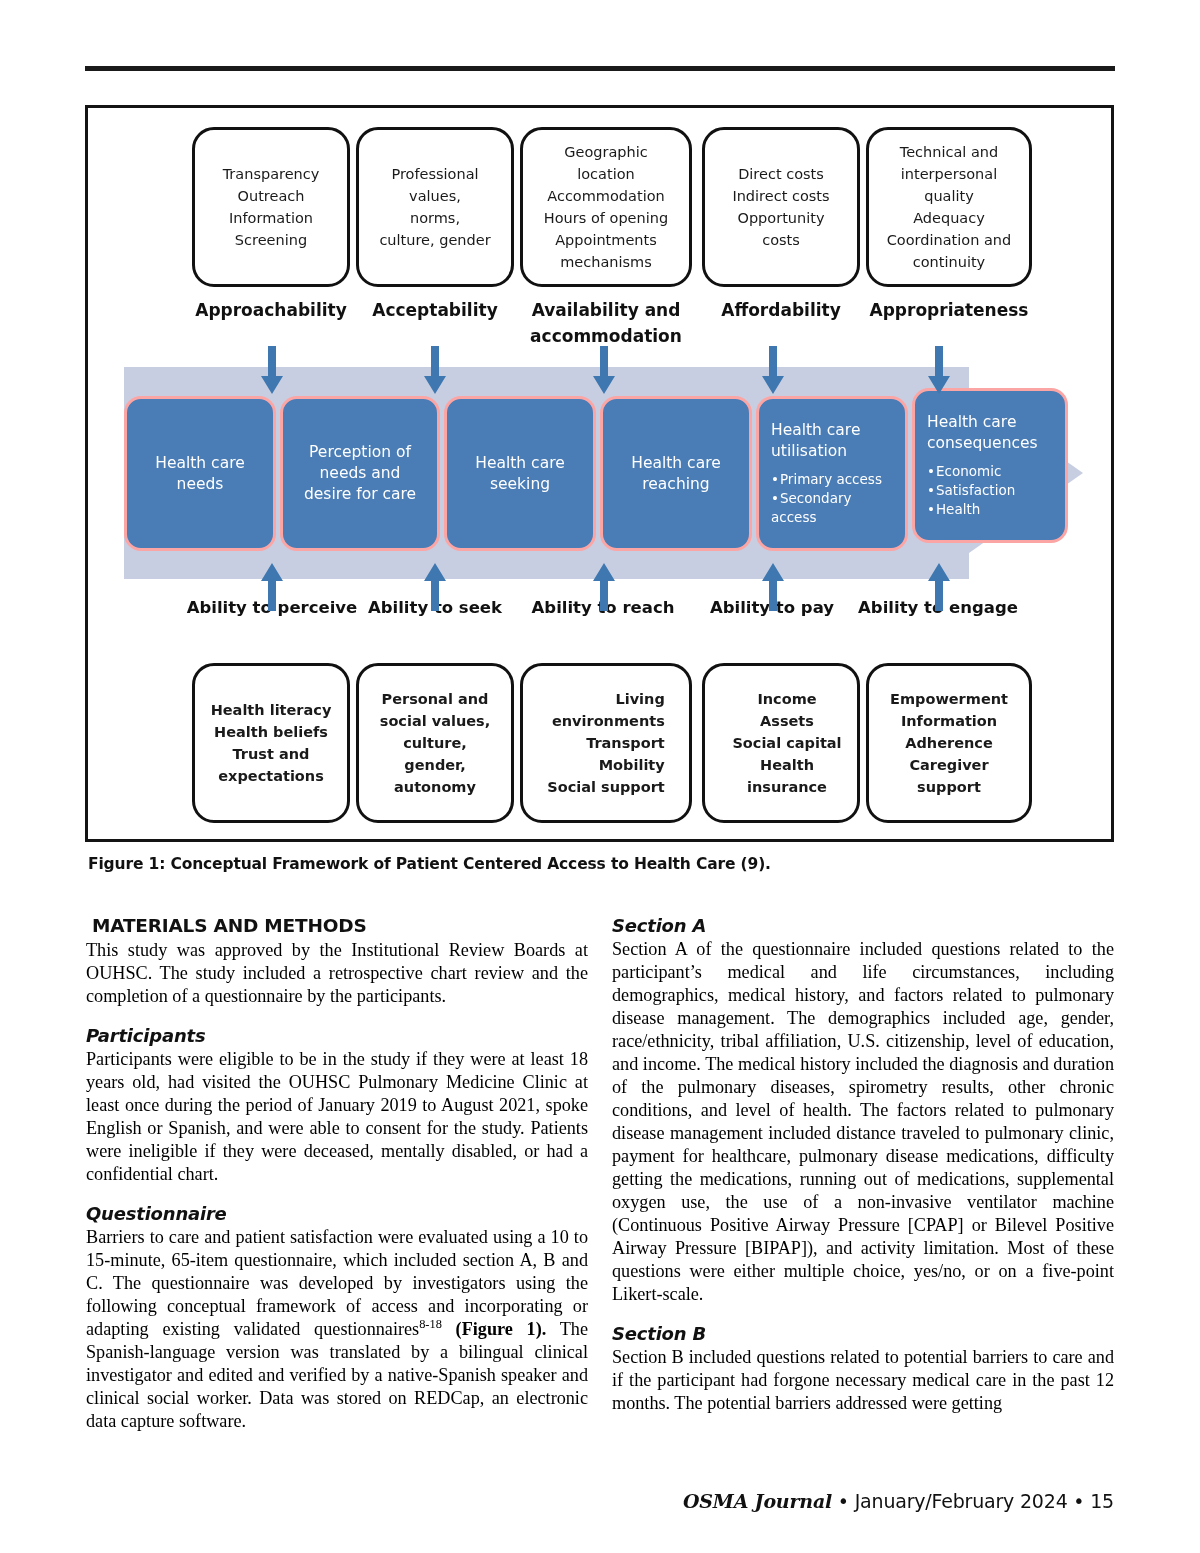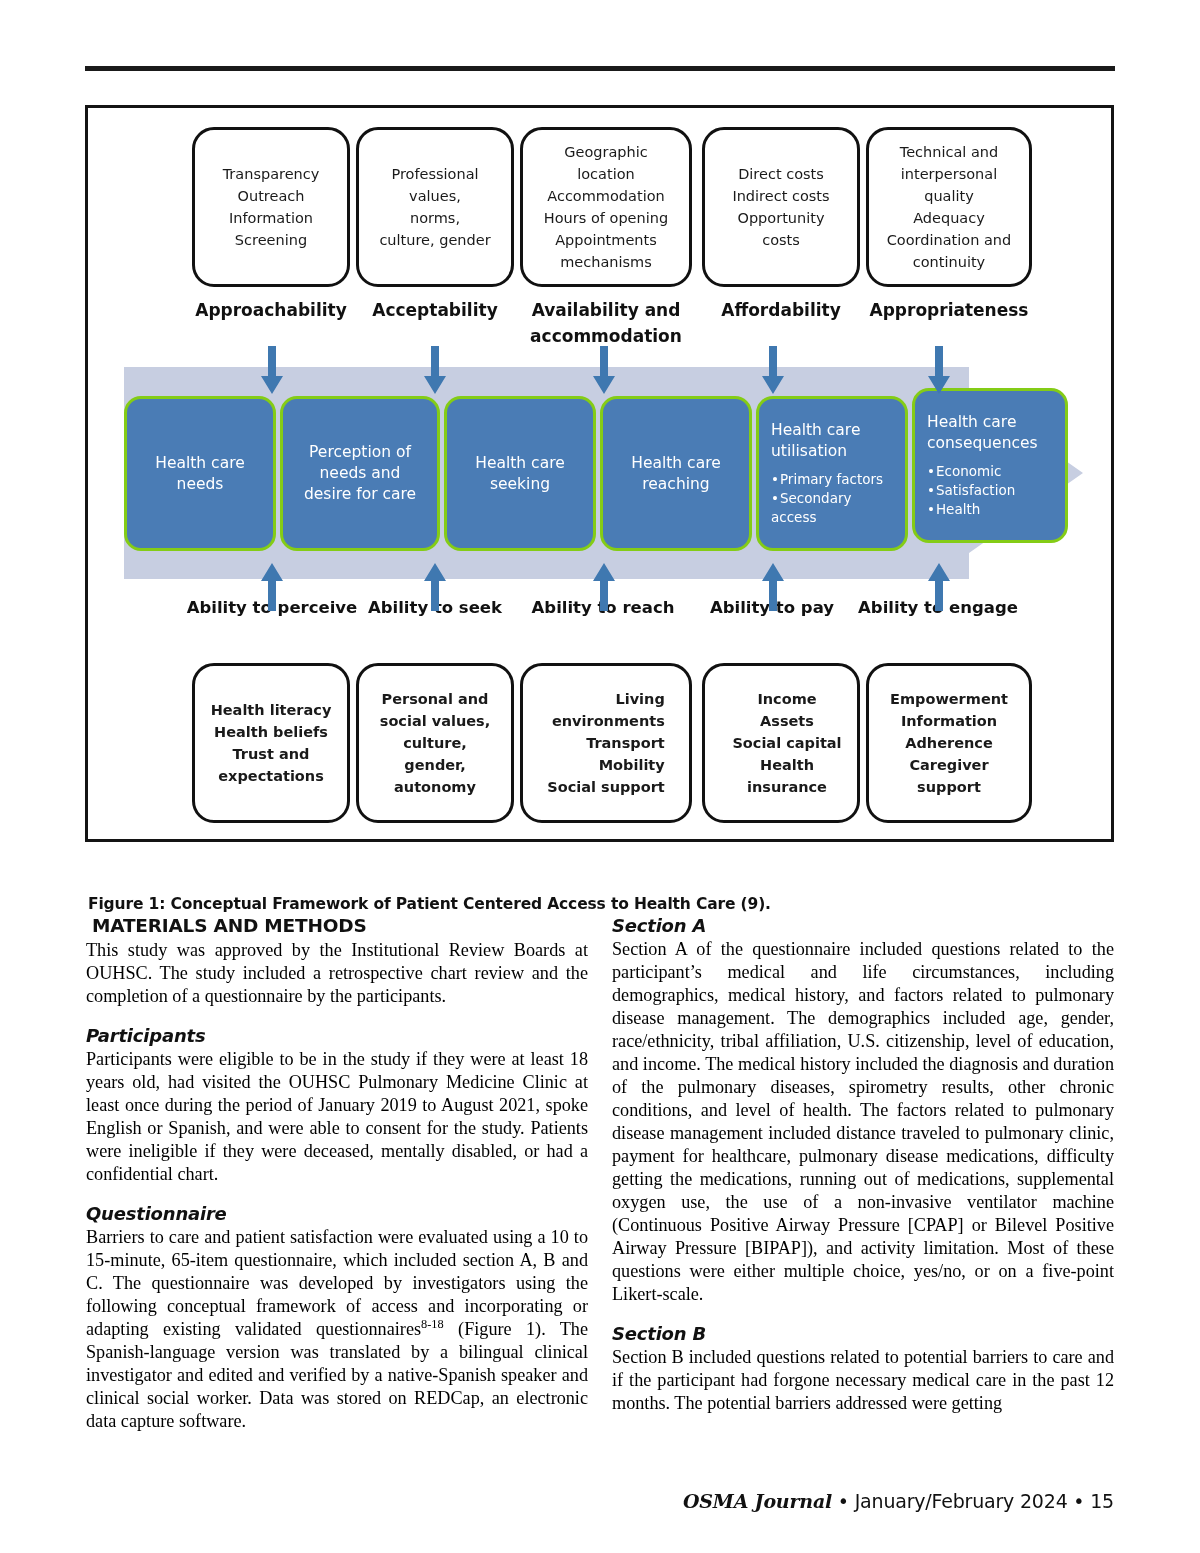--- a/index.html
+++ b/index.html
@@ -73,21 +73,21 @@
     font-size: 17px;
     line-height: 1.5;
     color: #111;
     z-index: 3;
   }
 
   
   .proc-box {
     position: absolute;
     background: #4a7cb5;
-    border: 3px solid #84cc16;
+    border: 3px solid #fca5a5;
     border-radius: 17px;
     color: #ffffff;
     font-family: "DejaVu Sans", sans-serif;
     font-size: 15.5px;
     line-height: 1.35;
     z-index: 4;
     display: flex;
     flex-direction: column;
     justify-content: center;
     padding: 8px 12px;
@@ -149,21 +149,20 @@
   .fig-caption {
     position: absolute;
     left: 88px;
     top: 855px;
     width: 1020px;
     font-family: "DejaVu Sans", sans-serif;
     font-weight: bold;
     font-size: 15.5px;
     color: #111;
     letter-spacing: -0.15px;
-    margin-top: 40px;
   }
 
   
   .col {
     position: absolute;
     top: 915px;
     width: 502px;
   }
   .col-left  { left: 86px; }
   .col-right { left: 612px; }
@@ -190,21 +189,21 @@
   p.body {
     font-family: "Liberation Serif", serif;
     font-size: 18.2px;
     line-height: 1.265;
     text-align: justify;
     margin: 0;
     color: #000;
     hyphens: none;
   }
   p.body sup { font-size: 0.68em; vertical-align: super; line-height: 0; }
-  p.body b { font-weight: normal; }
+  p.body b { font-weight: bold; }
 
   .footer {
     position: absolute;
     left: 612px;
     top: 1490px;
     width: 502px;
     text-align: right;
     font-family: "DejaVu Sans", sans-serif;
     font-size: 19px;
     color: #111;
@@ -285,21 +284,21 @@
     <span class="pb-title">Health care seeking</span>
   </div>
 
   <div class="proc-box centered" style="left:512px; top:288px; width:152px; height:155px;">
     <span class="pb-title">Health care reaching</span>
   </div>
 
   <div class="proc-box" style="left:668px; top:288px; width:152px; height:155px;">
     <span class="pb-title">Health care utilisation</span>
     <ul>
-      <li>Primary factors</li>
+      <li>Primary access</li>
       <li>Secondary access</li>
     </ul>
   </div>
 
   <div class="proc-box" style="left:824px; top:280px; width:156px; height:155px;">
     <span class="pb-title">Health care consequences</span>
     <ul>
       <li>Economic</li>
       <li>Satisfaction</li>
       <li>Health</li>

